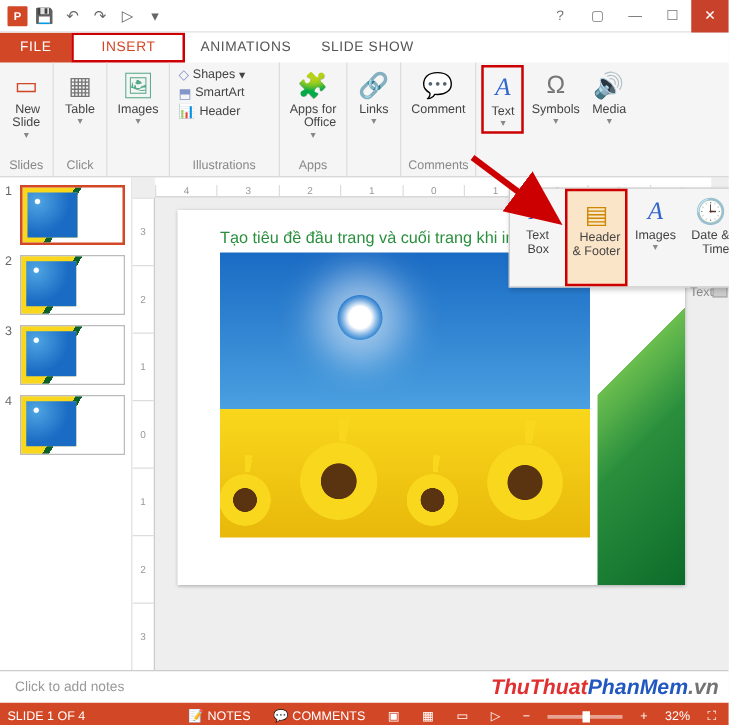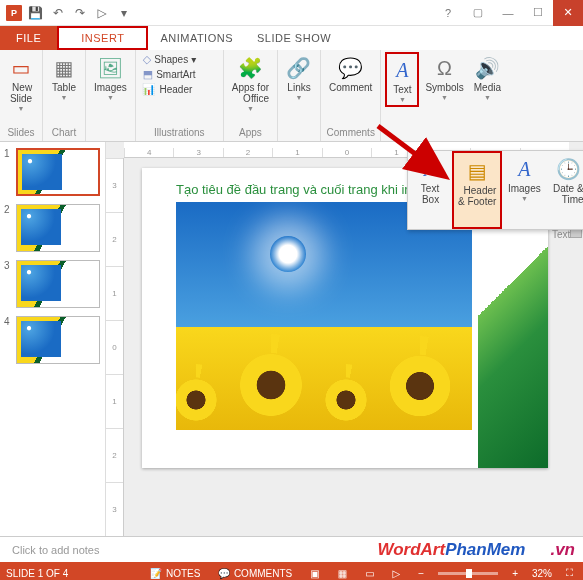--- a/index.html
+++ b/index.html
@@ -68,21 +68,21 @@
 .flowers { position:absolute; left:0; right:0; bottom:0; height:104px; display:flex; align-items:flex-end; }
 .flower { width:60px; height:60px; background: radial-gradient(circle,#5a3410 22%,#f9d71c 23%,#f9d71c 48%, transparent 49%); border-radius:50%; position:relative; }
 .flower::before,.flower::after{content:"";position:absolute;inset:-6px;border-radius:50%;background:conic-gradient(#f9d71c 0 10deg,transparent 10deg 20deg);-webkit-mask:radial-gradient(circle,transparent 44%,#000 45%);}
 
 .sb-v { position:absolute; right:0; top:16px; bottom:0; width:14px; background:#eee; }
 .sb-v .t { width:12px; height:40px; background:#ccc; border:1px solid #aaa; margin:40px 1px; }
 
 
 .notes { height: 26px; border-top: 1px solid #ccc; background: #fff; display: flex; align-items: center; padding: 0 12px; color: #999; font-size: 11px; position: relative; }
 .watermark { position: absolute; right: 8px; font-size: 17px; font-weight: 700; font-style: italic; }
-.watermark .r1 { color: #e03030; } .watermark .b1 { color: #2058c0; } .watermark .g1{color:#be185d;padding-left:25px;}
+.watermark .r1 { color: #e03030; } .watermark .b1 { color: #2058c0; } .watermark .g1{color:#737373;}
 
 
 .status { height: 22px; background: #d24726; color: #fff; display: flex; align-items: center; font-size: 10px; padding: 0 6px; gap: 10px; }
 .status .sp { flex: 1; }
 .status .sbtn { display: flex; align-items: center; gap: 3px; padding: 0 4px; }
 .status .zslider { width: 60px; height: 3px; background: rgba(255,255,255,0.5); position: relative; }
 .status .zslider::after { content:""; position:absolute; left:28px; top:-3px; width:6px; height:9px; background:#fff; }
 </style>
 </head>
 <body>
@@ -128,21 +128,21 @@
   </div>
 
   <div class="rgroup">
     <div class="rgroup-body">
       <div class="rbtn">
         <span class="rico" style="color:#777">▦</span>
         <span class="rlbl">Table</span>
         <span class="drop">▼</span>
       </div>
     </div>
-    <div class="rgroup-label">Chart</div>
+    <div class="rgroup-label">Click</div>
   </div>
 
   <div class="rgroup">
     <div class="rgroup-body">
       <div class="rbtn">
         <span class="rico" style="color:#5a8">🖼</span>
         <span class="rlbl">Images</span>
         <span class="drop">▼</span>
       </div>
     </div>
@@ -312,21 +312,21 @@
 
     <div class="sb-v">
         <div class="t"></div>
       </div>
   </div>
 </div>
 
 <div class="notes">
   <span>Click to add notes</span>
   <span class="watermark">
-    <span class="r1">WordArt</span><span class="b1">PhanMem</span><span class="g1">.vn</span>
+    <span class="r1">ThuThuat</span><span class="b1">PhanMem</span><span class="g1">.vn</span>
   </span>
 </div>
 
 <div class="status">
   <span>SLIDE 1 OF 4</span>
   <span></span>
   <span class="sp"></span>
   <span class="sbtn">📝 <span>NOTES</span></span>
   <span class="sbtn">💬 <span>COMMENTS</span></span>
   <span class="sbtn">▣</span>

